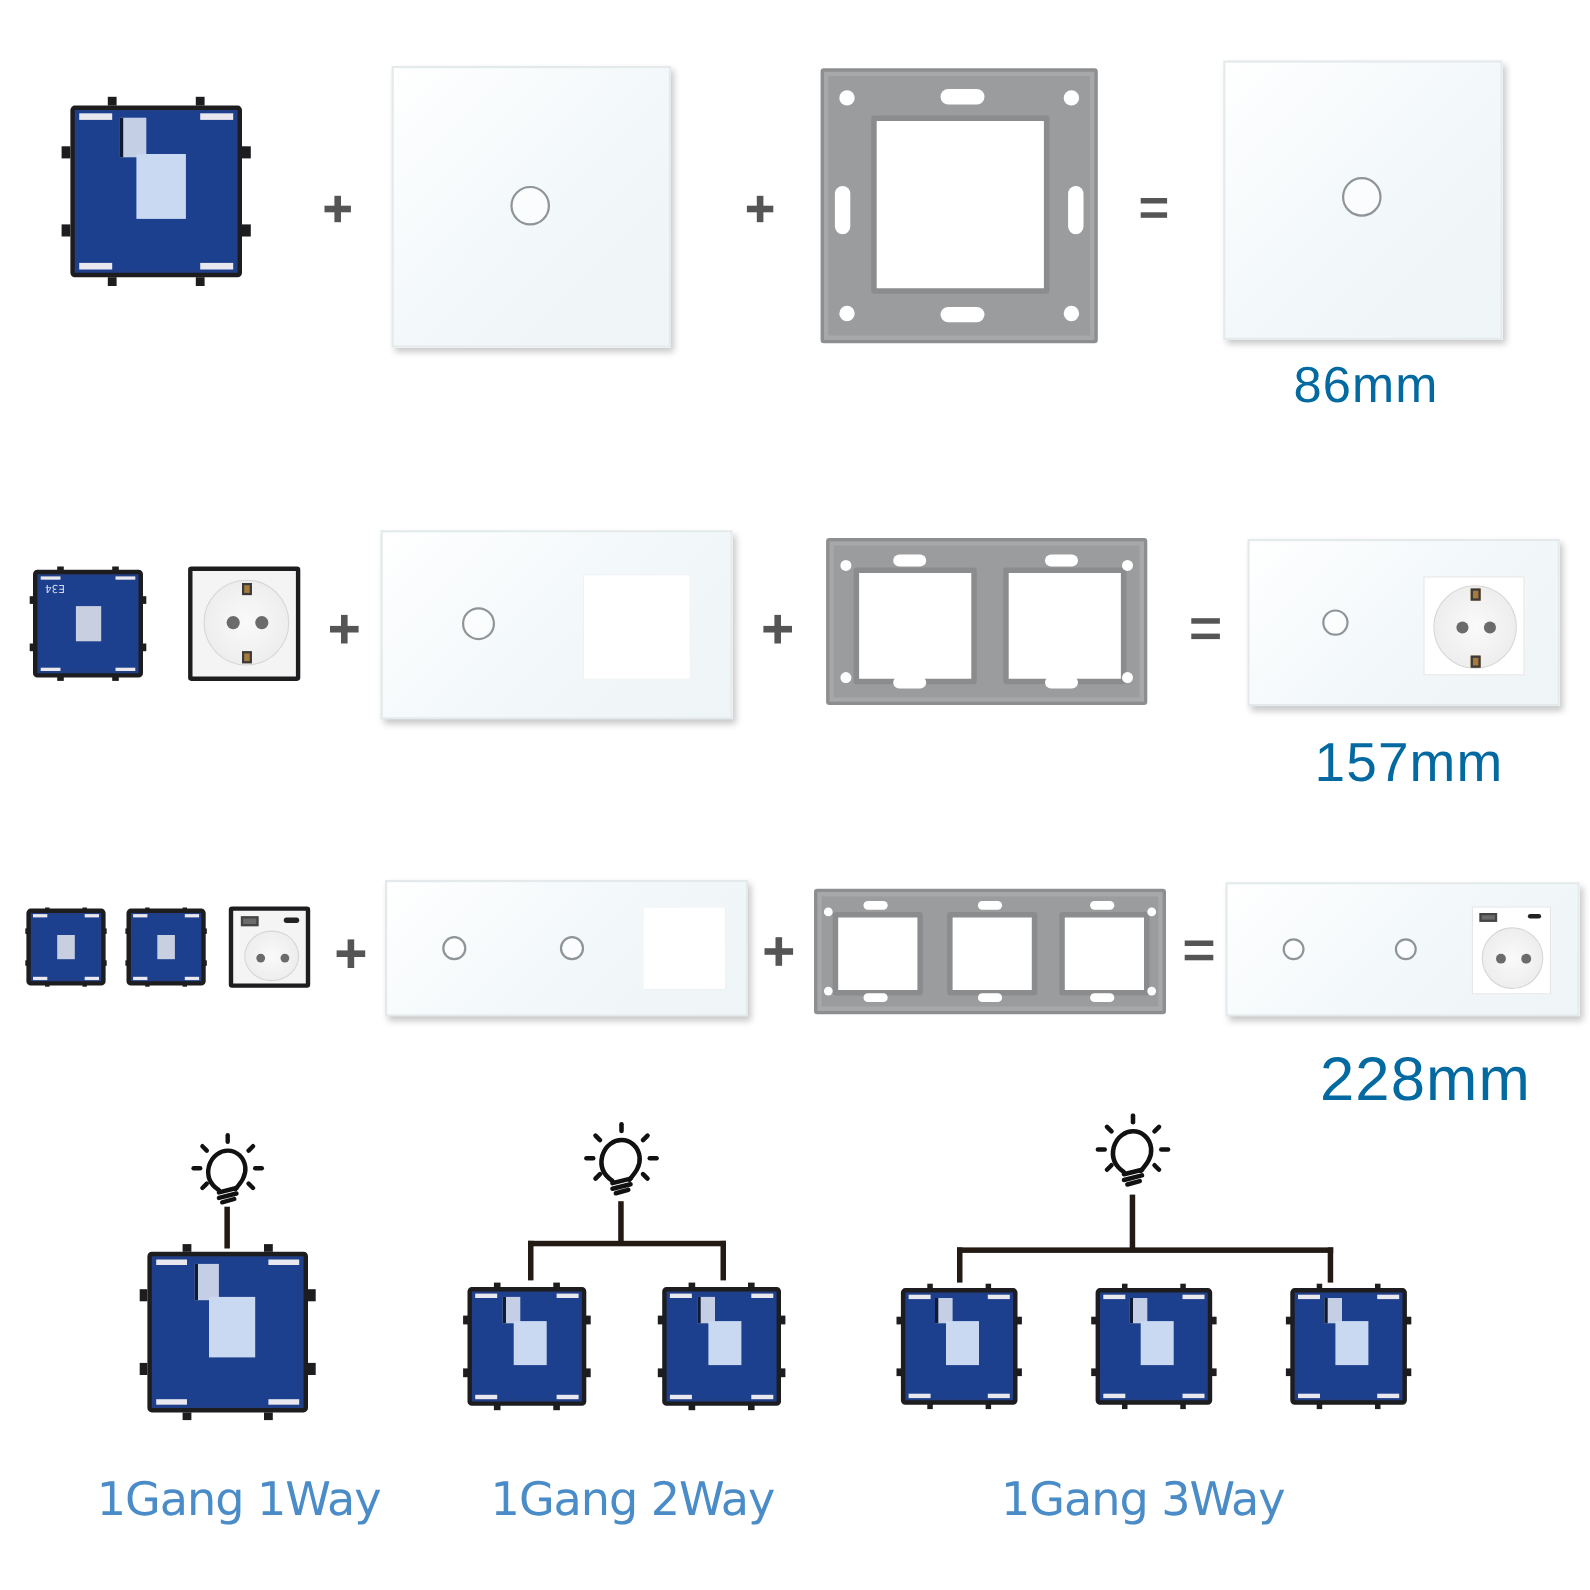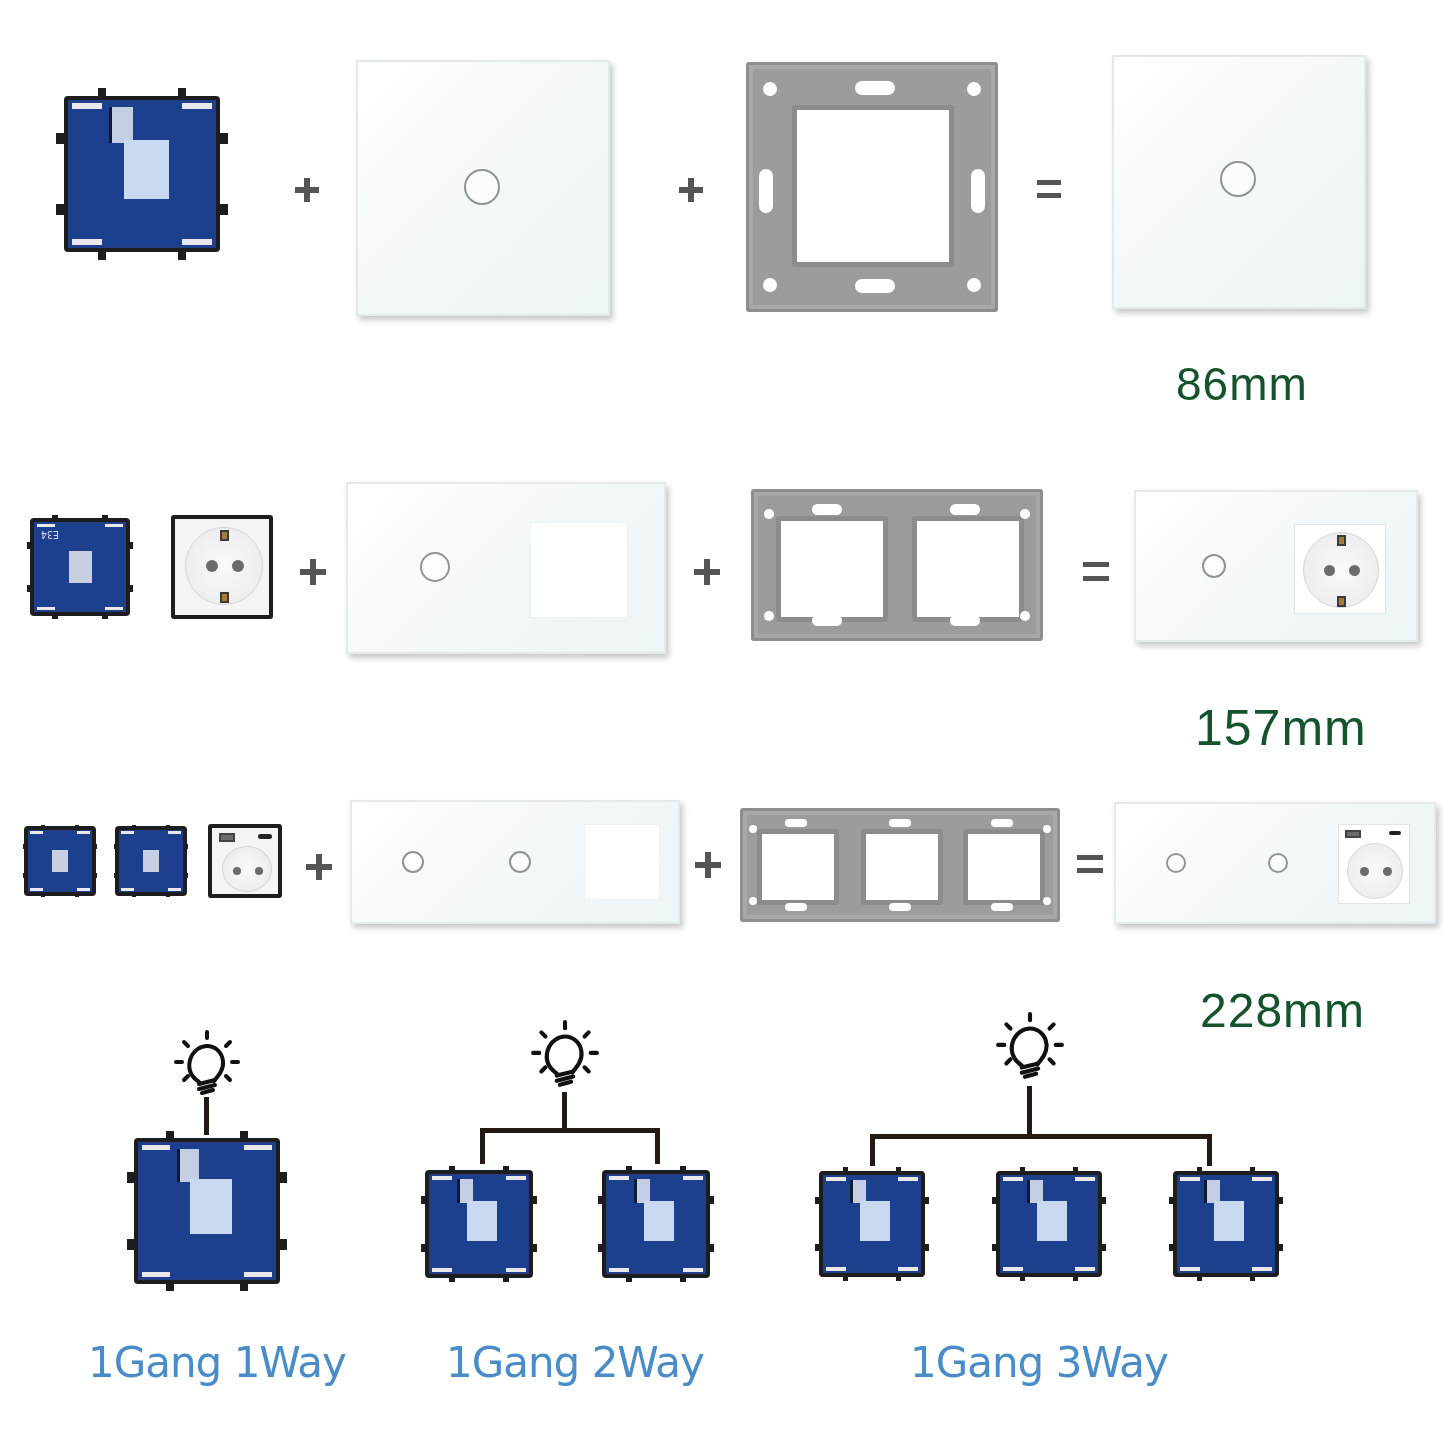--- a/index.html
+++ b/index.html
@@ -77,21 +77,21 @@
   }
   .pin { position: absolute; border-radius: 50%; background: #6b6b6b; }
   .ground { position: absolute; background: #a67a3a; border: 2px solid #3a3a3a; }
   .usb-a { position: absolute; background: #6b6b6b; border: 2px solid #444; }
   .usb-c { position: absolute; background: #222; border-radius: 4px; }
 
   
   .op { position: absolute; background: #555555; }
 
   
-  .dim { position: absolute; color: #14532d; font-family: "Liberation Sans", sans-serif; font-size: 46px; letter-spacing: 1px; margin-top: 35px; }
+  .dim { position: absolute; color: #0369a1; font-family: "Liberation Sans", sans-serif; font-size: 46px; letter-spacing: 1px; }
 
   
   .caption { position: absolute; color: #4a8cc7; font-family: "DejaVu Sans", sans-serif; font-size: 42px; letter-spacing: -1px; }
 
   
   .wire { position: absolute; background: #231a14; }
 </style>
 </head>
 <body>
 
@@ -286,21 +286,21 @@
     <div class="touch-ring" style="left:152px;top:49px;width:20px;height:20px;"></div>
     <div class="socket-face" style="left:222px;top:20px;width:72px;height:80px;">
       <div class="usb-a" style="left:6px;top:5px;width:16px;height:8px;"></div>
       <div class="usb-c" style="left:50px;top:6px;width:12px;height:4px;"></div>
       <div class="schuko" style="left:8px;top:18px;width:56px;height:56px;">
         <div class="pin" style="left:12px;top:23px;width:9px;height:9px;"></div>
         <div class="pin" style="left:35px;top:23px;width:9px;height:9px;"></div>
       </div>
     </div>
   </div>
-  <div class="dim" style="left:1200px;top:948px;font-size:48px;">228mm</div>
+  <div class="dim" style="left:1200px;top:948px;font-size:56px;">228mm</div>
 </div>
 
 <div>
   <svg class="abs" style="left:172px;top:1030px;" width="70" height="70" viewBox="0 0 70 70">
     <g stroke="#111" stroke-width="4" fill="none" stroke-linecap="round">
       <path d="M27 52 C18 46 16 38 18 30 C21 20 29 16 35 16 C43 16 50 22 51 31 C52 39 47 45 42 51"></path>
       <path d="M27 54 L43 50 M27 59 L43 55 M30 63 L41 60"></path>
       <line x1="35" y1="2" x2="35" y2="8"></line>
       <line x1="12" y1="12" x2="16" y2="16"></line>
         <line x1="58" y1="12" x2="54" y2="16"></line>

